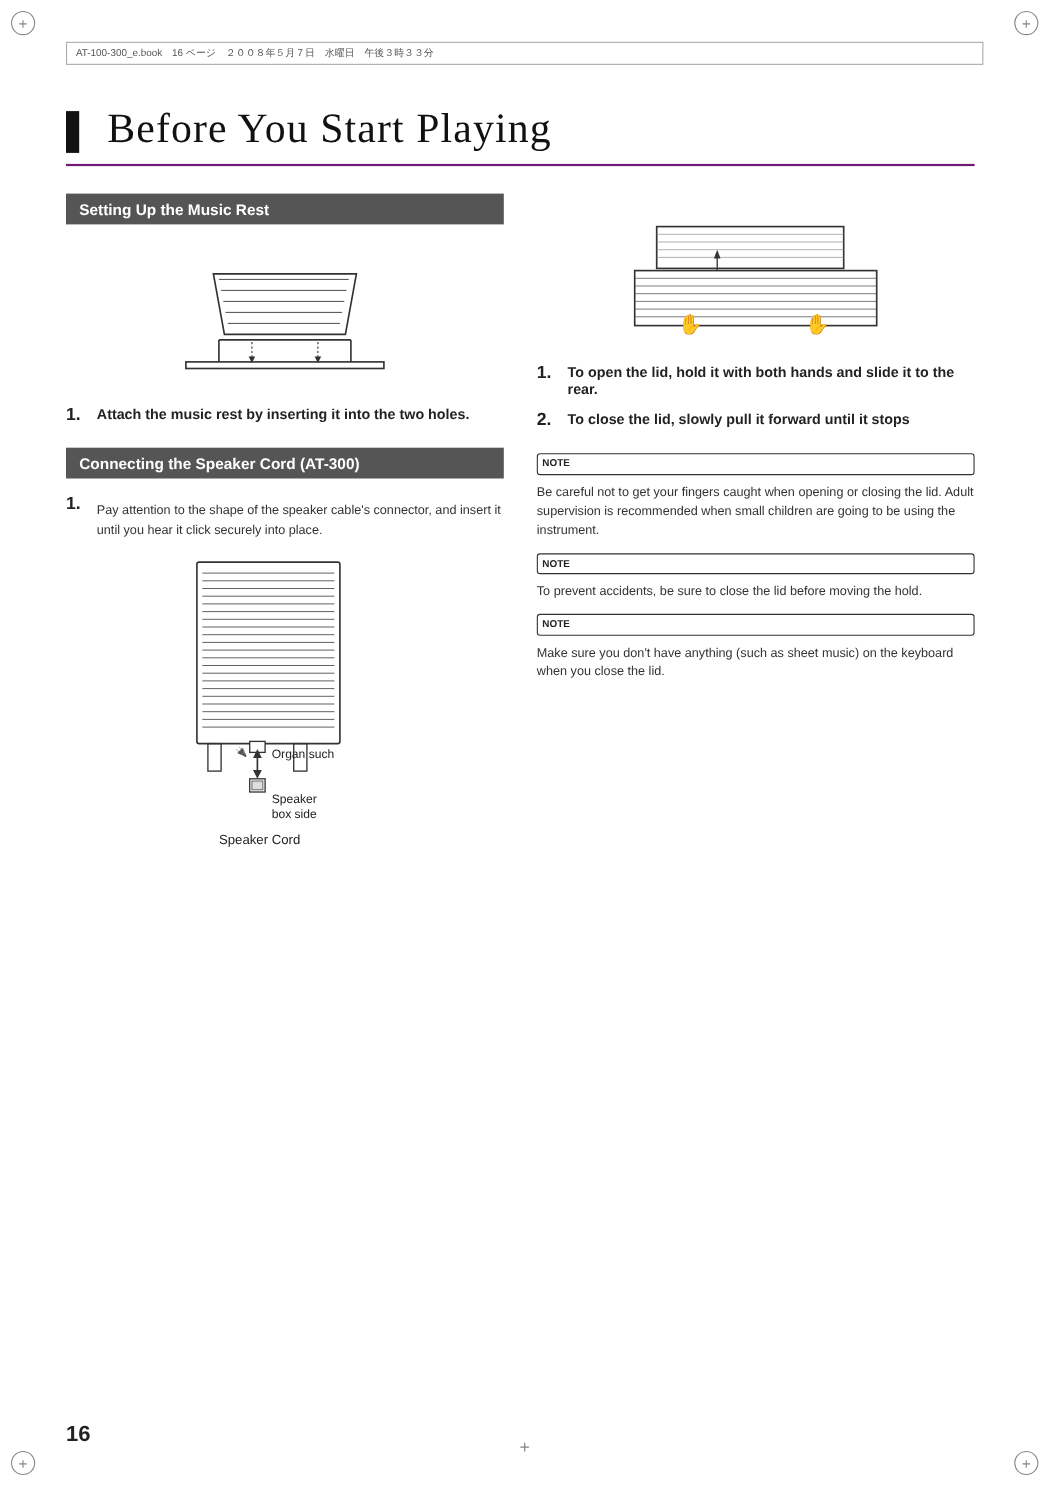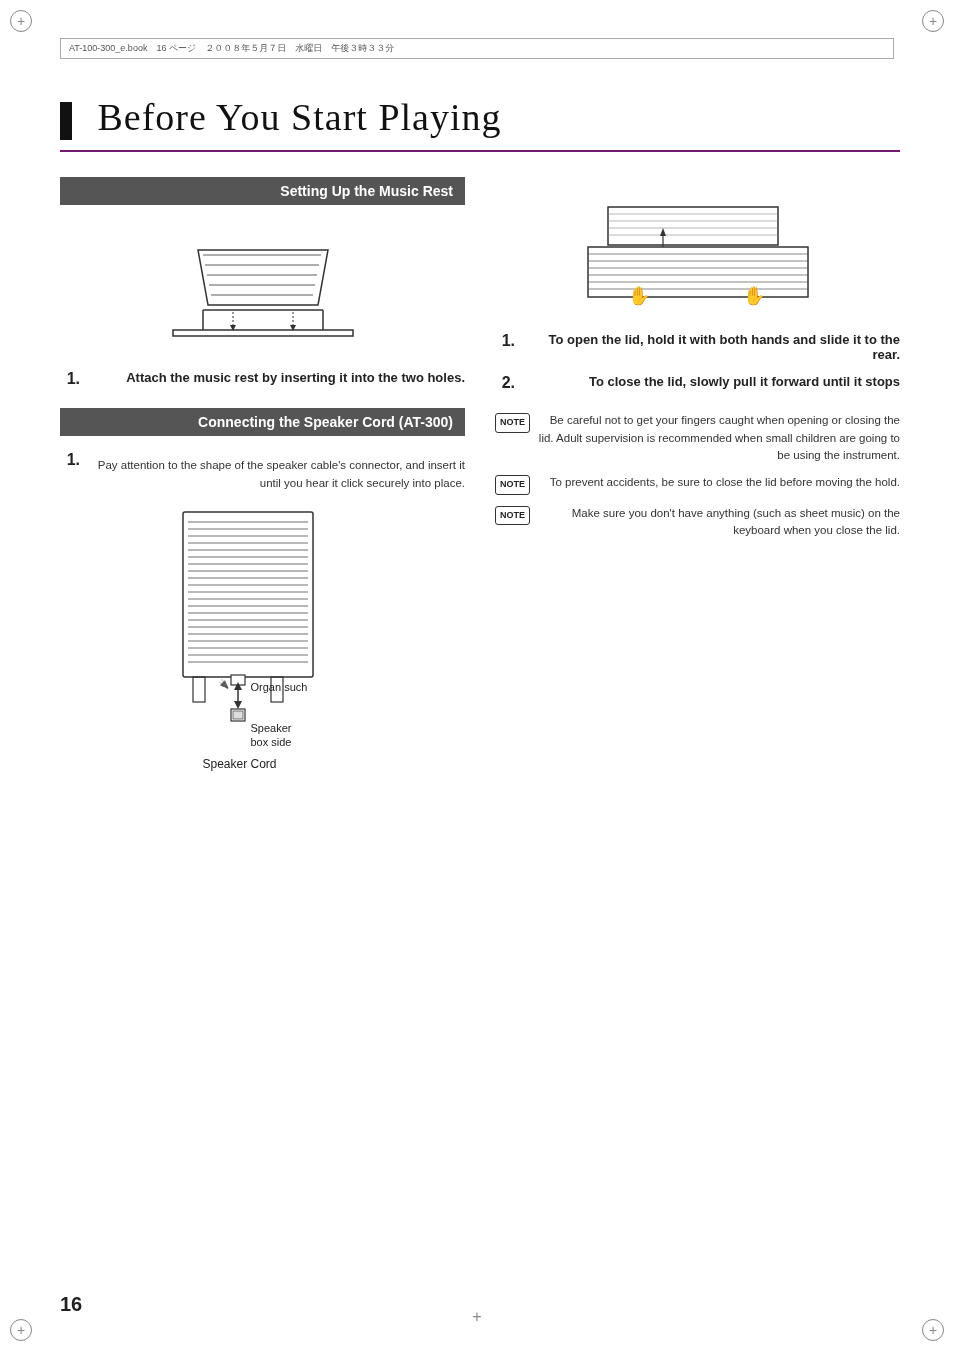--- a/index.html
+++ b/index.html
@@ -10,21 +10,21 @@
       background: #ffffff;
       font-family: Arial, Helvetica, sans-serif;
       font-size: 13px;
       color: #222;
       position: relative;
     }
 
     .page-wrapper {
       width: 954px;
       min-height: 1351px;
-      padding: 30px 54px 50px 60px;
+      padding: 30px 68px 50px 60px;
       position: relative;
     }
 
     
     .reg-mark {
       position: absolute;
       width: 22px;
       height: 22px;
       border-radius: 50%;
       border: 1px solid #888;
@@ -78,21 +78,20 @@
       background: #111;
       height: 38px;
       vertical-align: middle;
       margin-right: 15px;
     }
 
     
     .two-col {
       display: flex;
       gap: 30px;
-      text-align: right;
     }
 
     .col-left {
       flex: 1;
       min-width: 0;
     }
 
     .col-right {
       flex: 1;
       min-width: 0;
@@ -130,20 +129,21 @@
       font-weight: bold;
     }
 
     
     .note-box {
       display: flex;
       gap: 8px;
       margin-bottom: 10px;
       font-size: 11.5px;
       line-height: 1.5;
+      flex-direction: column;
     }
 
     .note-badge {
       background: #fff;
       border: 1.5px solid #333;
       border-radius: 3px;
       font-size: 9px;
       font-weight: bold;
       padding: 2px 4px;
       white-space: nowrap;

